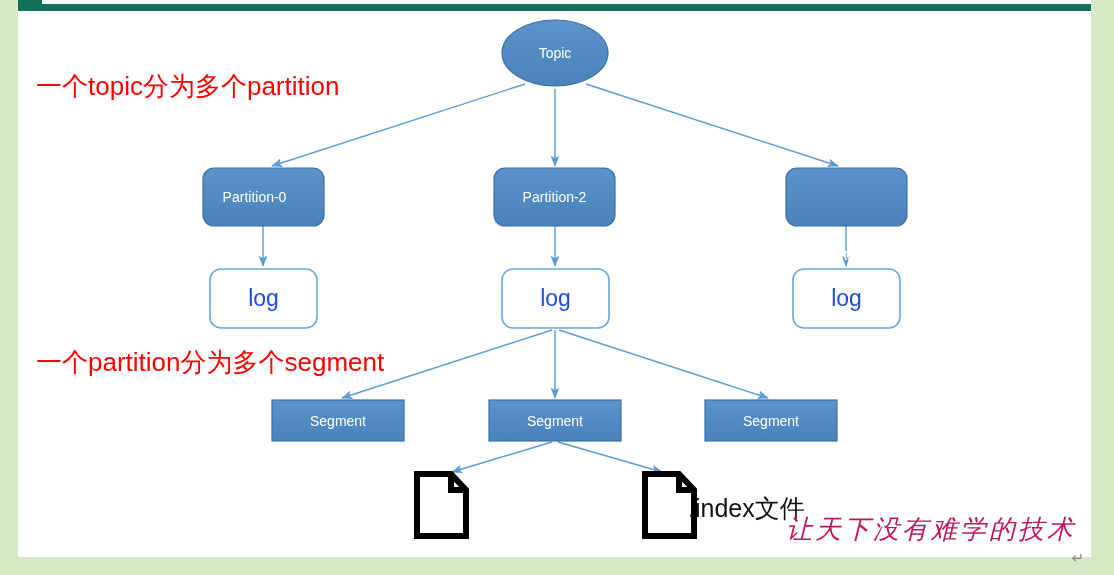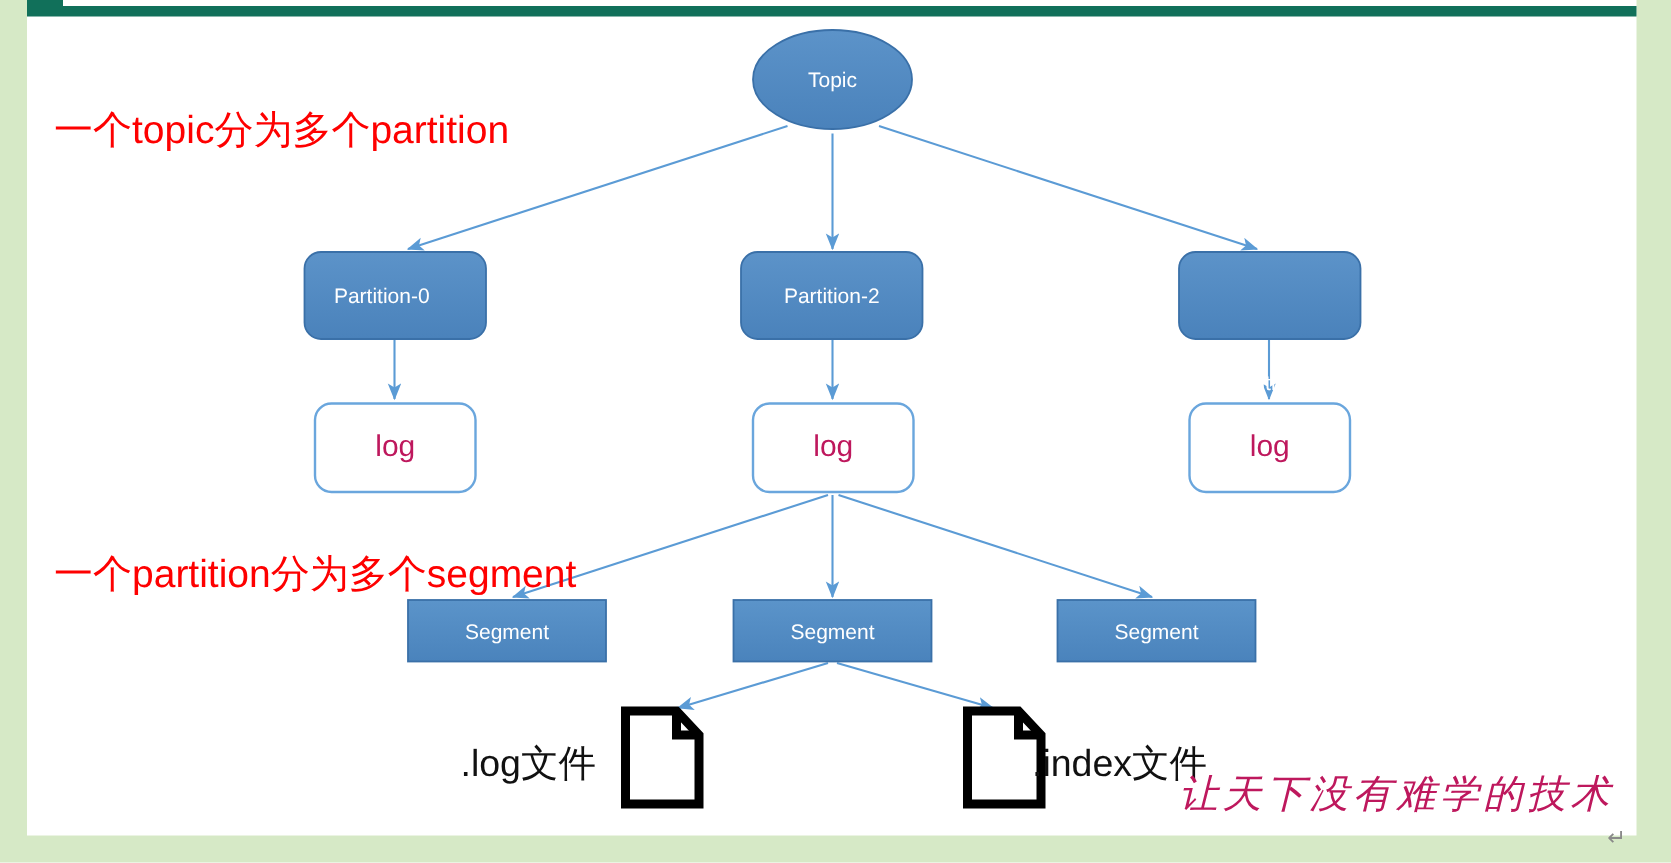--- a/index.html
+++ b/index.html
@@ -65,22 +65,22 @@
     align-items: center;
     justify-content: center;
     pointer-events: none;
     white-space: nowrap;
   }
   .label-white {
     color: #ffffff;
     font-size: 14px;
   }
   .label-dark {
-    color: #be185d;
-    font-size: 20px;
+    color: #1d4ed8;
+    font-size: 23px;
   }
 
   
   .annot {
     position: absolute;
     color: #fe0000;
     font-size: 26px;
     white-space: nowrap;
     letter-spacing: 0px;
   }
@@ -195,23 +195,22 @@
   <div class="node-label label-white" style="left:786px; top:192px; width:121px; height:30px;margin-top:48px;">Partition-2</div>
 
   <div class="node-label label-dark" style="left:210px; top:283px; width:107px; height:30px;">log</div>
   <div class="node-label label-dark" style="left:502px; top:283px; width:107px; height:30px;">log</div>
   <div class="node-label label-dark" style="left:793px; top:283px; width:107px; height:30px;">log</div>
 
   <div class="node-label label-white" style="left:272px; top:406px; width:132px; height:29px;">Segment</div>
   <div class="node-label label-white" style="left:489px; top:406px; width:132px; height:29px;">Segment</div>
   <div class="node-label label-white" style="left:705px; top:406px; width:132px; height:29px;">Segment</div>
 
-  <div class="file-caption" style="left:307px; top:492px;">.log文件</div>
   <div class="file-caption" style="left:688px; top:492px;">.index文件</div>
 
   <div class="annot" style="left:36px; top:69px;">一个topic分为多个partition</div>
-  <div class="annot" style="left:36px; top:345px;margin-top:20px;">一个partition分为多个segment</div>
+  <div class="annot" style="left:36px; top:345px;">一个partition分为多个segment</div>
 
   <div id="watermark">让天下没有难学的技术</div>
 
   <div id="pilcrow">↵</div>
 
 </div>
 
 </body></html>

